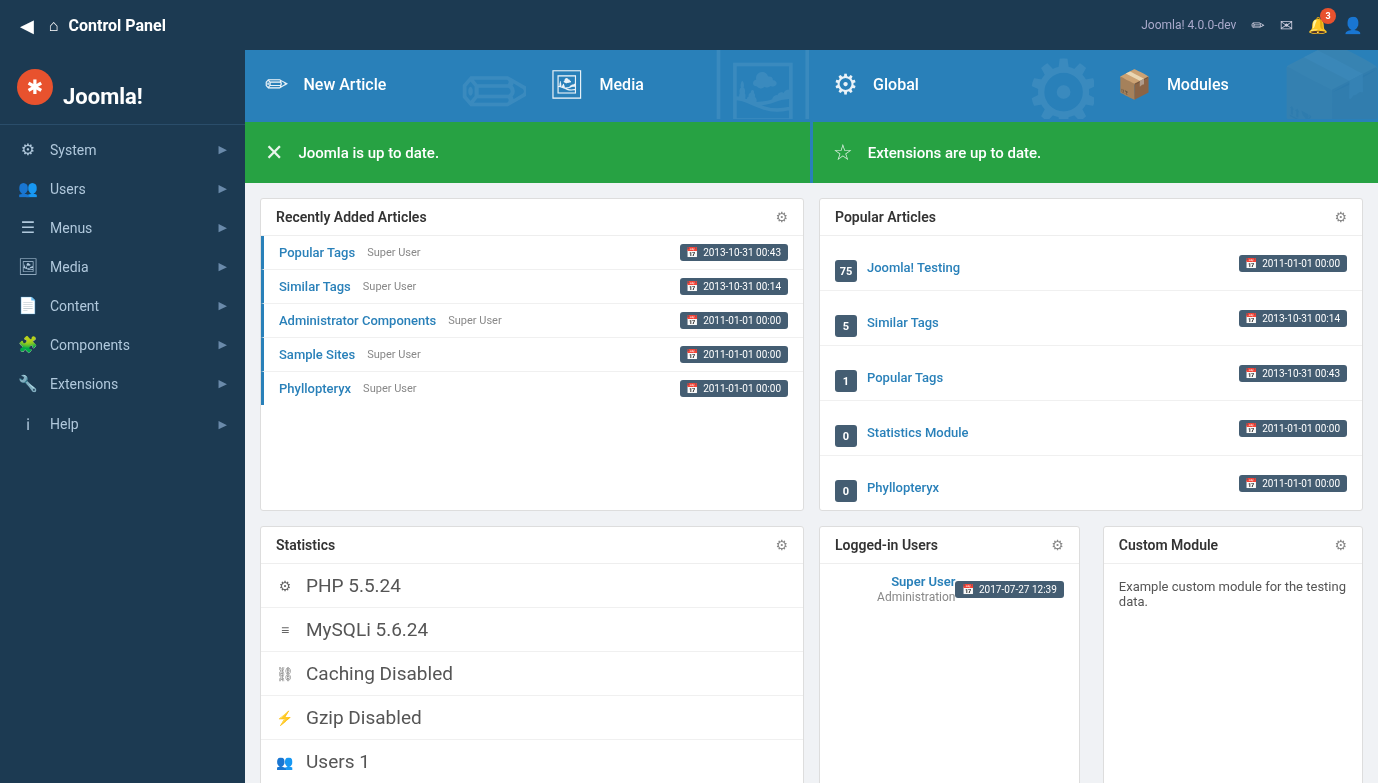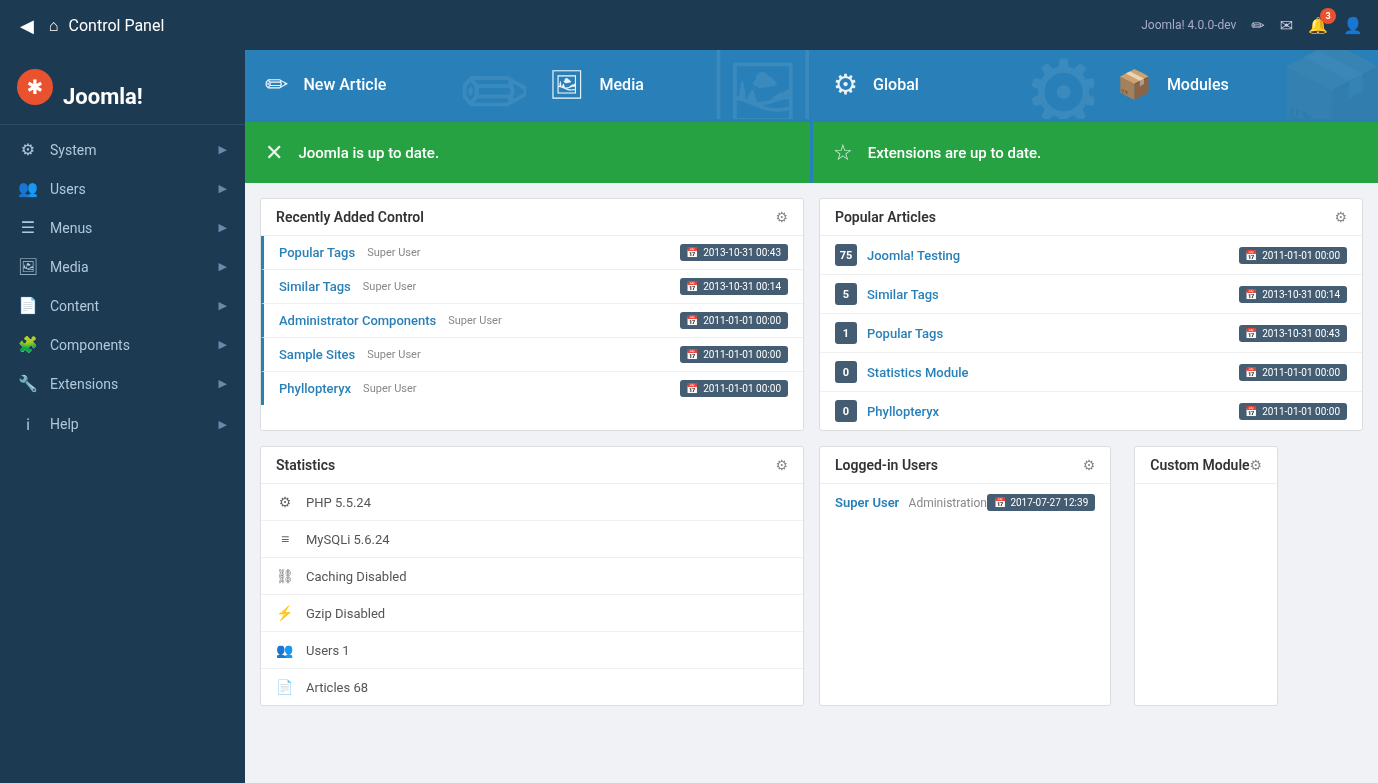--- a/index.html
+++ b/index.html
@@ -3,21 +3,21 @@
   <meta charset="utf-8">
   <style>
     * { box-sizing: border-box; margin: 0; padding: 0; }
     body { font-family: -apple-system, BlinkMacSystemFont, 'Segoe UI', Roboto, sans-serif; background: #f4f4f4; display: flex; flex-direction: column; height: 100vh; overflow: hidden; font-size: 13px; }
 
     
     .topbar { background: #1c3a52; color: white; height: 50px; display: flex; align-items: center; padding: 0 15px; justify-content: space-between; flex-shrink: 0; }
     .topbar-left { display: flex; align-items: center; gap: 10px; }
     .topbar-back { color: white; font-size: 18px; cursor: pointer; padding: 5px; }
     .topbar-home-icon { font-size: 16px; }
-    .topbar-title { font-size: 16px; font-weight: 400; }
+    .topbar-title { font-size: 16px; font-weight: 700; }
     .topbar-right { display: flex; align-items: center; gap: 15px; }
     .topbar-version { font-size: 12px; color: #aac; }
     .topbar-icon-btn { color: #ccd; font-size: 16px; cursor: pointer; position: relative; }
     .topbar-badge { background: #e8522e; color: white; font-size: 9px; border-radius: 50%; width: 16px; height: 16px; display: flex; align-items: center; justify-content: center; position: absolute; top: -8px; right: -8px; font-weight: bold; }
 
     
     .app-body { display: flex; flex: 1; overflow: hidden; }
 
     
     .sidebar { background: #1c3a52; width: 245px; flex-shrink: 0; overflow-y: auto; }
@@ -52,30 +52,30 @@
     .article-item { display: flex; align-items: center; justify-content: space-between; padding: 8px 15px; border-bottom: 1px solid #f0f0f0; border-left: 3px solid #2980b9; margin-left: 0; }
     .article-item:last-child { border-bottom: none; }
     .article-item-left { display: flex; align-items: center; gap: 8px; }
     .article-link { color: #2980b9; text-decoration: none; font-size: 13px; font-weight: 500; }
     .article-author { color: #888; font-size: 11px; margin-left: 4px; }
     .article-date { background: #445d72; color: white; font-size: 10px; padding: 3px 7px; border-radius: 3px; display: flex; align-items: center; gap: 4px; white-space: nowrap; }
 
     
     .popular-item { display: flex; align-items: center; justify-content: space-between; padding: 8px 15px; border-bottom: 1px solid #f0f0f0; }
     .popular-item:last-child { border-bottom: none; }
-    .popular-item-left { display: flex; align-items: center; gap: 10px; }
+    .popular-item-left { display: flex; gap: 10px; margin-top: 16px; }
     .popular-count { background: #445d72; color: white; font-size: 11px; width: 22px; height: 22px; border-radius: 3px; display: flex; align-items: center; justify-content: center; font-weight: bold; flex-shrink: 0; }
     .popular-link { color: #2980b9; text-decoration: none; font-size: 13px; font-weight: 500; }
 
     
     .stats-list { padding: 0; }
     .stats-item { display: flex; align-items: center; gap: 12px; padding: 10px 15px; border-bottom: 1px solid #f0f0f0; }
     .stats-item:last-child { border-bottom: none; }
     .stats-icon { color: #666; font-size: 14px; width: 18px; text-align: center; }
-    .stats-label { color: #555; font-size: 13px; }
+    .stats-label { color: #555; font-size: 19px; }
 
     
     .logged-user-item { display: flex; align-items: center; justify-content: space-between; padding: 10px 15px; text-align: right; }
     .logged-user-link { color: #2980b9; font-weight: 600; font-size: 13px; }
     .logged-user-role { color: #888; font-size: 12px; margin-left: 6px; }
 
     
     .custom-module-content { padding: 15px; color: #555; font-size: 13px; }
 
     .quick-actions-wrapper { background: #2980b9; }
@@ -210,21 +210,21 @@
           <span class="quick-action-icon" style="font-size:22px;">☆</span>
           <span class="quick-action-label" style="font-size:15px;">Extensions are up to date.</span>
         </div>
       </div>
     </div>
 
     <div class="dashboard">
 
       <div class="panel">
         <div class="panel-header">
-          <span class="panel-title">Recently Added Control</span>
+          <span class="panel-title">Recently Added Articles</span>
           <span class="panel-settings">⚙</span>
         </div>
         <div class="article-list">
           <div class="article-item">
             <div class="article-item-left">
                 <a class="article-link">Popular Tags</a>
                 <span class="article-author">Super User</span>
               </div>
             <span class="article-date">
                 <span>📅</span>
@@ -383,18 +383,21 @@
                 <span>2017-07-27 12:39</span>
               </span>
           </div>
         </div>
 
         <div class="panel">
           <div class="panel-header">
             <span class="panel-title">Custom Module</span>
             <span class="panel-settings">⚙</span>
           </div>
+          <div class="custom-module-content">
+            <span>Example custom module for the testing data.</span>
+          </div>
         </div>
       </div>
 
     </div>
   </main>
 </div>
 
 </body></html>

